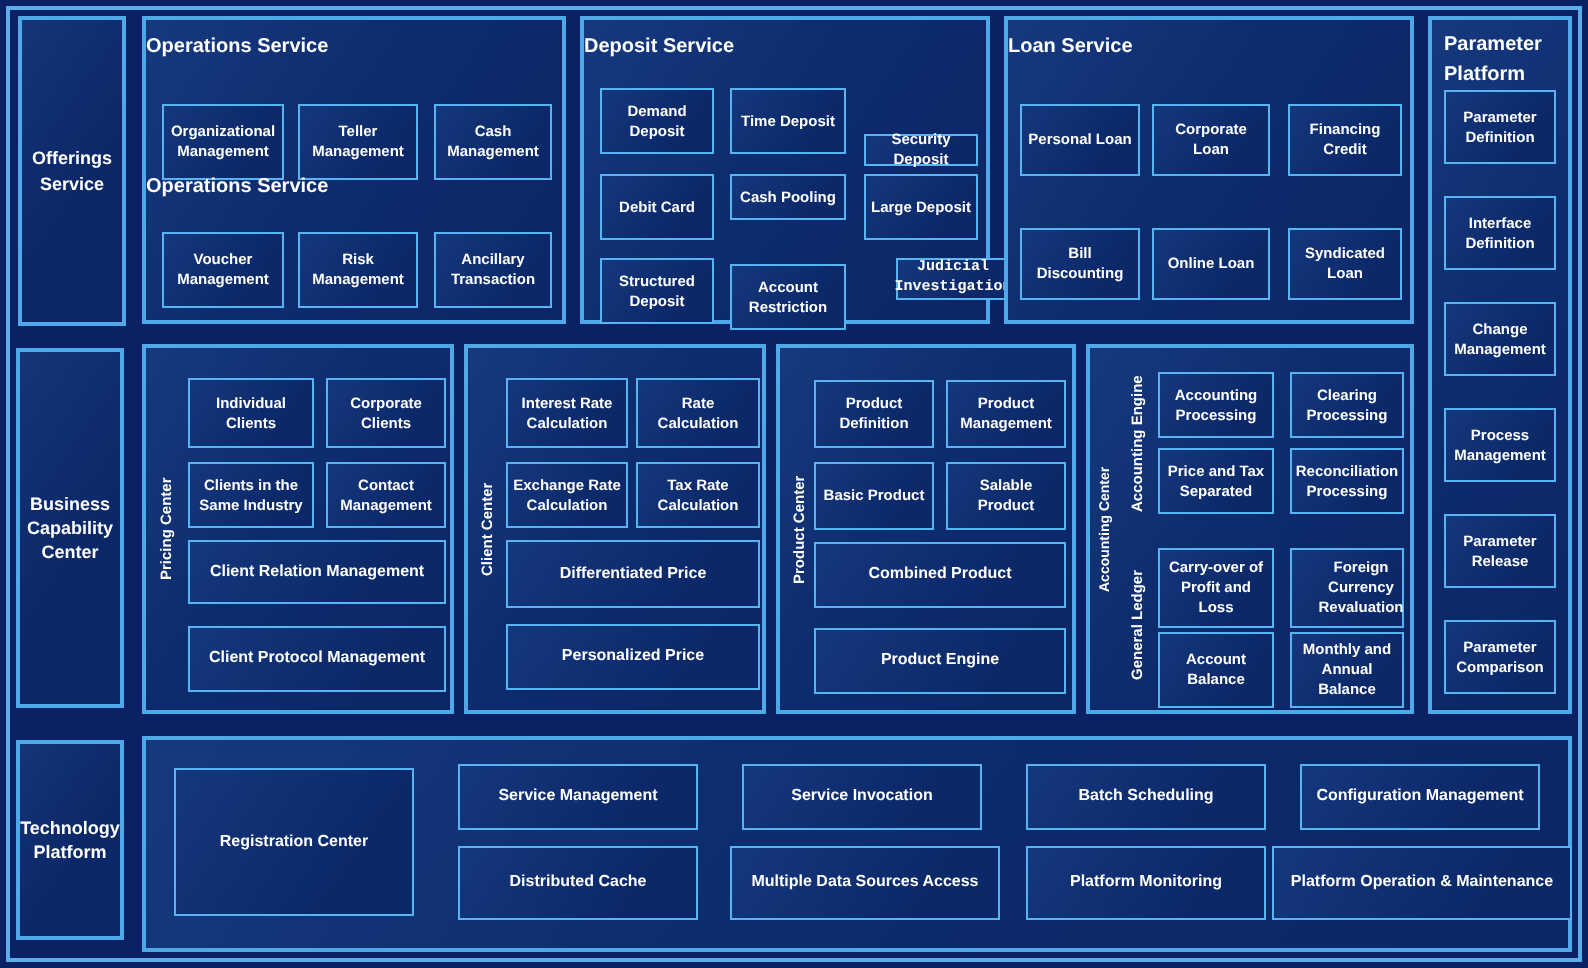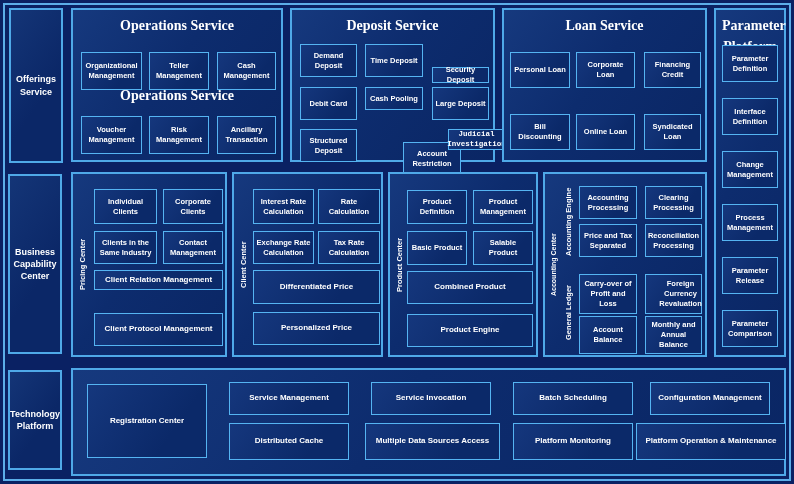--- a/index.html
+++ b/index.html
@@ -24,22 +24,22 @@
   }
   .box{
     position:absolute;box-sizing:border-box;
     border:1px solid #55b4f2;
     background:linear-gradient(125deg,#15377d 0%,#0b2969 70%);
     display:flex;align-items:center;justify-content:center;text-align:center;
     font-weight:bold;font-size:7.5px;line-height:1.3;padding:1px 2px;
   }
   .wide{font-size:8px;}
   .ptitle{
-    position:absolute;left:0;width:100%;text-align:center;
-    font-weight:bold;font-size:14px;font-family:Liberation Serif, serif;
+    position:absolute;left:0;width:100%;
+    font-weight:bold;font-size:10px;
   }
   .vlabel{
     position:absolute;box-sizing:border-box;
     writing-mode:vertical-rl;transform:rotate(180deg);
     display:flex;align-items:center;justify-content:center;text-align:center;
     font-weight:bold;font-size:7.5px;line-height:1;
   }
 </style>
 </head>
 <body>
@@ -62,21 +62,21 @@
 
   <div class="panel" style="left:290px;top:8px;width:205px;height:154px;">
     <div class="ptitle" style="top:8px;">Deposit Service</div>
     <div class="box" style="left:8px;top:34px;width:57px;height:33px;">Demand Deposit</div>
     <div class="box" style="left:73px;top:34px;width:58px;height:33px;">Time Deposit</div>
     <div class="box" style="left:140px;top:34px;width:57px;height:16px;margin-top:23px;">Security Deposit</div>
     <div class="box" style="left:8px;top:77px;width:57px;height:33px;">Debit Card</div>
     <div class="box" style="left:73px;top:77px;width:58px;height:23px;">Cash Pooling</div>
     <div class="box" style="left:140px;top:77px;width:57px;height:33px;">Large Deposit</div>
     <div class="box" style="left:8px;top:119px;width:57px;height:33px;">Structured Deposit</div>
-    <div class="box" style="left:73px;top:132px;width:58px;height:33px;margin-left:38px;">Account Restriction</div>
+    <div class="box" style="left:73px;top:122px;width:58px;height:33px;">Account Restriction</div>
     <div class="box" style="left:156px;top:119px;width:57px;height:21px;font-family:Liberation Mono, monospace;">Judicial Investigation</div>
   </div>
 
   <div class="panel" style="left:502px;top:8px;width:205px;height:154px;">
     <div class="ptitle" style="top:8px;">Loan Service</div>
     <div class="box" style="left:6px;top:42px;width:60px;height:36px;">Personal Loan</div>
     <div class="box" style="left:72px;top:42px;width:59px;height:36px;">Corporate Loan</div>
     <div class="box" style="left:140px;top:42px;width:57px;height:36px;">Financing Credit</div>
     <div class="box" style="left:6px;top:104px;width:60px;height:36px;">Bill Discounting</div>
     <div class="box" style="left:72px;top:104px;width:59px;height:36px;">Online Loan</div>
@@ -94,21 +94,21 @@
   </div>
 
   <div class="sidebox" style="left:8px;top:174px;width:54px;height:180px;">Business Capability Center</div>
 
   <div class="panel" style="left:71px;top:172px;width:156px;height:185px;">
     <div class="vlabel" style="left:2px;top:0;width:16px;height:100%;">Pricing Center</div>
     <div class="box" style="left:21px;top:15px;width:63px;height:35px;">Individual Clients</div>
     <div class="box" style="left:90px;top:15px;width:60px;height:35px;">Corporate Clients</div>
     <div class="box" style="left:21px;top:57px;width:63px;height:33px;">Clients in the Same Industry</div>
     <div class="box" style="left:90px;top:57px;width:60px;height:33px;">Contact Management</div>
-    <div class="box wide" style="left:21px;top:96px;width:129px;height:20px;">Client Relation Management</div>
+    <div class="box wide" style="left:21px;top:96px;width:129px;height:32px;">Client Relation Management</div>
     <div class="box wide" style="left:21px;top:139px;width:129px;height:33px;">Client Protocol Management</div>
   </div>
 
   <div class="panel" style="left:232px;top:172px;width:151px;height:185px;">
     <div class="vlabel" style="left:2px;top:0;width:15px;height:100%;">Client Center</div>
     <div class="box" style="left:19px;top:15px;width:61px;height:35px;">Interest Rate Calculation</div>
     <div class="box" style="left:84px;top:15px;width:62px;height:35px;">Rate Calculation</div>
     <div class="box" style="left:19px;top:57px;width:61px;height:33px;">Exchange Rate Calculation</div>
     <div class="box" style="left:84px;top:57px;width:62px;height:33px;">Tax Rate Calculation</div>
     <div class="box wide" style="left:19px;top:96px;width:127px;height:34px;">Differentiated Price</div>

